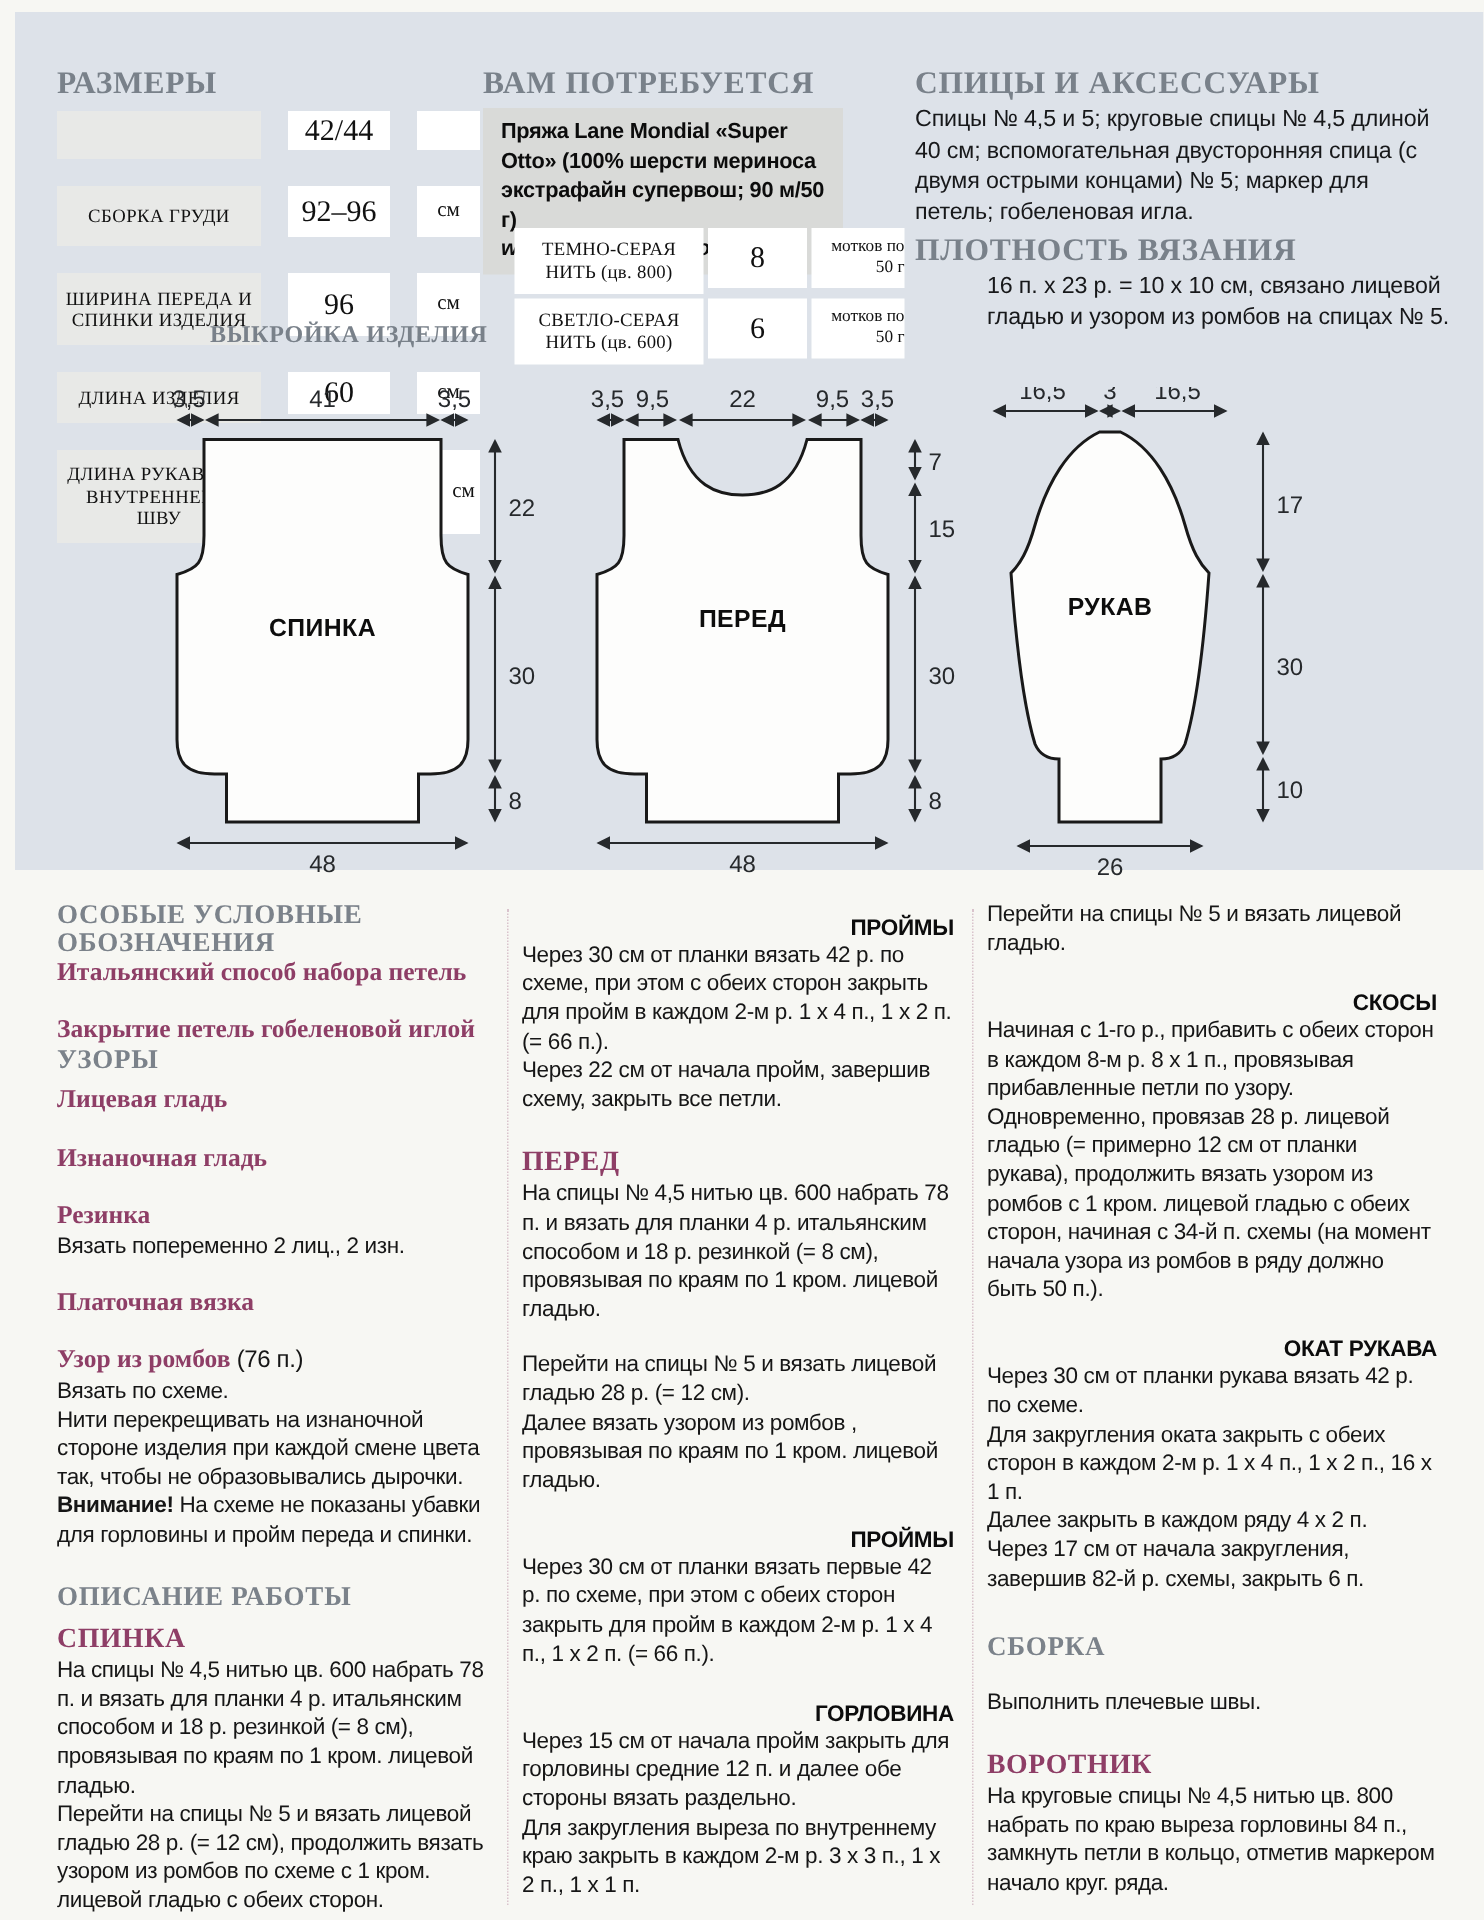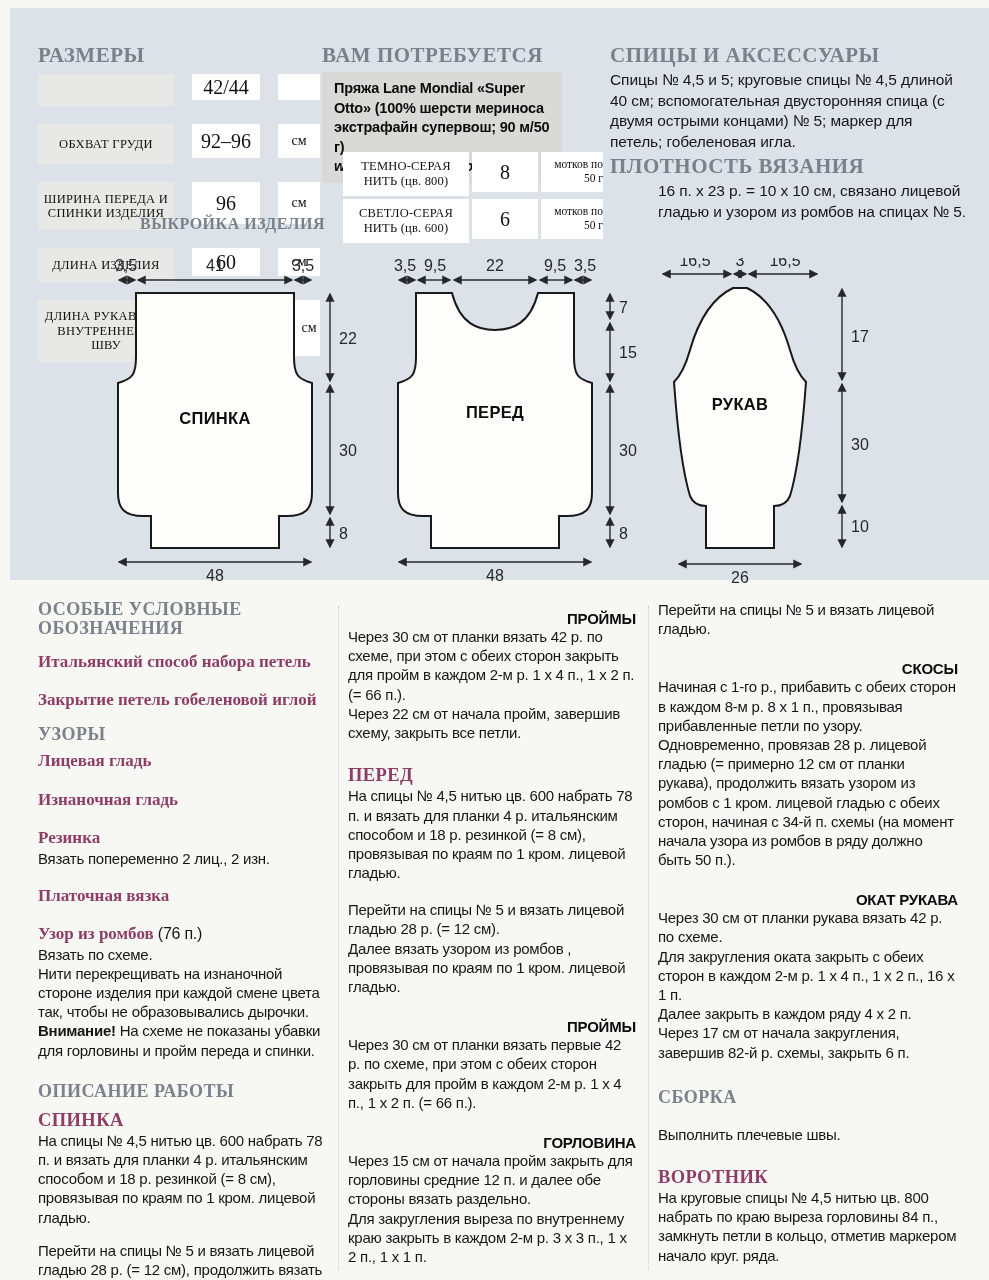--- a/index.html
+++ b/index.html
@@ -52,35 +52,35 @@
   .dim-line{stroke:#26292c;stroke-width:1.4;}
   
   .col{position:absolute;top:600px;}
   .col-sep{position:absolute;top:606px;height:664px;width:0;border-left:1px dotted #d9c3cc;}
   .h-purple{
     font-family:"Liberation Serif","DejaVu Serif",serif;font-weight:bold;
     color:#8e3e66;font-size:17px;line-height:1.2;
   }
   .h-purple.sect{font-size:18.5px;letter-spacing:0.4px;}
   .h-black{font-size:15px;font-weight:bold;color:#0c0c0c;letter-spacing:-0.2px;text-align:right;}
-  .body-p{font-size:15px;line-height:1.28;color:#161616;letter-spacing:-0.25px;} .mt8{margin-top:8px;} .mt14{margin-top:14px;} .mt18{margin-top:18px;} .mt22{margin-top:22px;} .mt26{margin-top:26px;}
+  .body-p{font-size:15px;line-height:1.28;color:#161616;letter-spacing:-0.25px;} .mt8{margin-top:8px;} .mt14{} .mt18{margin-top:18px;} .mt22{margin-top:22px;} .mt26{margin-top:26px;}
   .bold{font-weight:bold;}
 </style>
 </head>
 <body>
 
 <div class="abs top-panel"></div>
 
 <div class="abs h-gray" style="left:38px;top:44px;">РАЗМЕРЫ</div>
 <div class="abs sizes-table" style="left:38px;top:74px;">
   <div class="cell slabel r0"></div>
   <div class="cell svalue r0">42/44</div>
   <div class="cell sunit r0"></div>
 
-  <div class="cell slabel r1">ОБХВАТ ГРУДИ</div>
+  <div class="cell slabel r1">СБОРКА ГРУДИ</div>
   <div class="cell svalue r1">92–96</div>
   <div class="cell sunit r1">см</div>
 
   <div class="cell slabel r2">ШИРИНА ПЕРЕДА И СПИНКИ ИЗДЕЛИЯ</div>
   <div class="cell svalue r2">96</div>
   <div class="cell sunit r2">см</div>
 
   <div class="cell slabel r3">ДЛИНА ИЗДЕЛИЯ</div>
   <div class="cell svalue r3">60</div>
   <div class="cell sunit r3">см</div>

